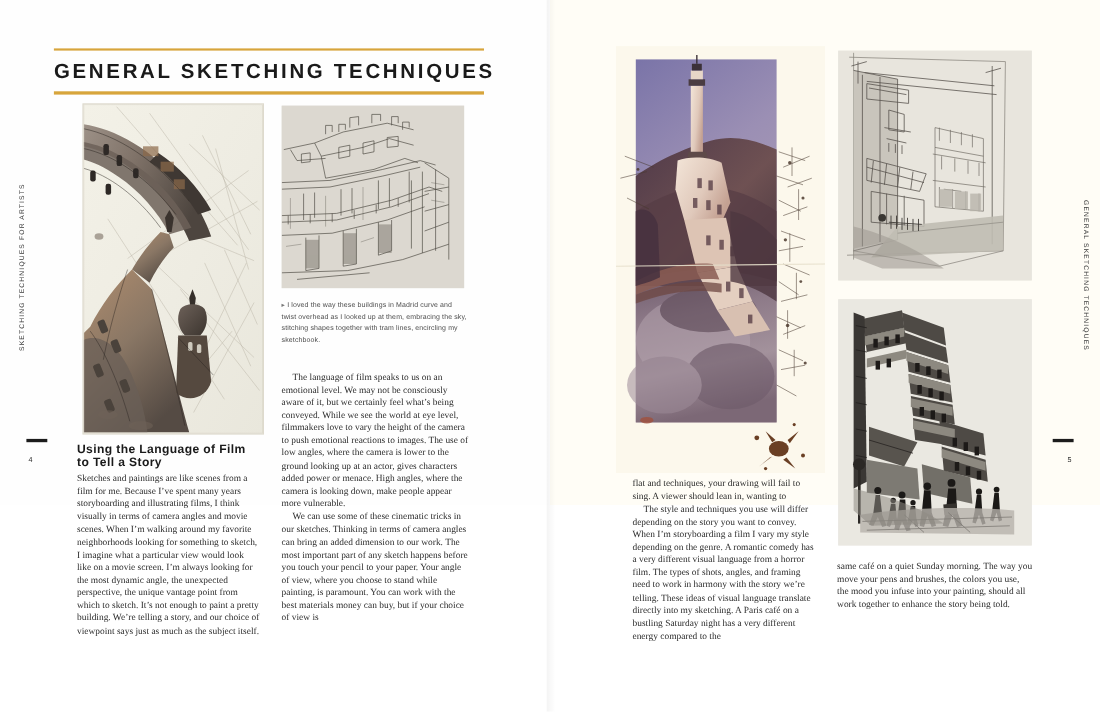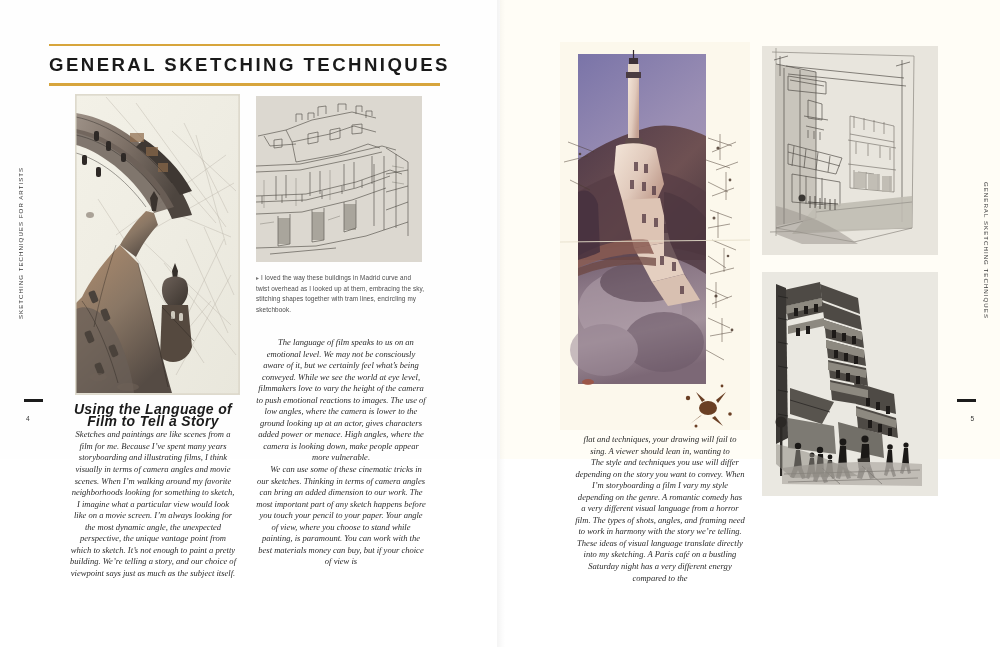--- a/index.html
+++ b/index.html
@@ -115,30 +115,29 @@
   }
   .art svg { display: block; width: 100%; height: 100%; }
 
   
   .col {
     position: absolute;
     font-family: "Liberation Serif", serif;
     font-size: 8.55px;
     line-height: 11.55px;
     color: #2b2b2b;
-    text-align: center;
+    text-align: left;
     hyphens: none;
-    font-style: italic;
   }
   .col p { margin: 0; }
   .col p.indent { text-indent: 10px; }
   .subhead {
     font-family: "Liberation Sans", sans-serif;
     font-weight: bold;
-    font-size: 14px;
+    font-size: 11px;
     letter-spacing: 0.35px;
     line-height: 12.4px;
     color: #1a1a1a;
     margin: 0 0 1.5px 0;
   }
   .caption {
     position: absolute;
     font-family: "Liberation Sans", sans-serif;
     font-size: 6.35px;
     line-height: 10.6px;
@@ -681,20 +680,23 @@
         </g>
         <path d="M14 172 C 40 178, 70 186, 96 204 L 30 206 L 14 192 Z" fill="#8e8a84" opacity="0.55"></path>
       </svg>
     </div>
 
     <div class="col" style="left:75px; top:434px; width:170px;">
       <p>flat and techniques, your drawing will fail to sing. A viewer should lean in, wanting to</p>
       <p class="indent">The style and techniques you use will differ depending on the story you want to convey. When I’m storyboarding a film I vary my style depending on the genre. A romantic comedy has a very different visual language from a horror film. The types of shots, angles, and framing need to work in harmony with the story we’re telling. These ideas of visual language translate directly into my sketching. A Paris café on a bustling Saturday night has a very different energy compared to the</p>
     </div>
 
+    <div class="col" style="left:261px; top:509px; width:178px;">
+      <p>same café on a quiet Sunday morning. The way you move your pens and brushes, the colors you use, the mood you infuse into your painting, should all work together to enhance the story being told.</p>
+    </div>
 
     <div class="runhead runhead-right">GENERAL SKETCHING TECHNIQUES</div>
     <div class="folio-rule folio-rule-right"></div>
     <div class="folio folio-right">5</div>
   </div>
 
   <div class="gutter-shade"></div>
 </div>
 
 </body></html>

